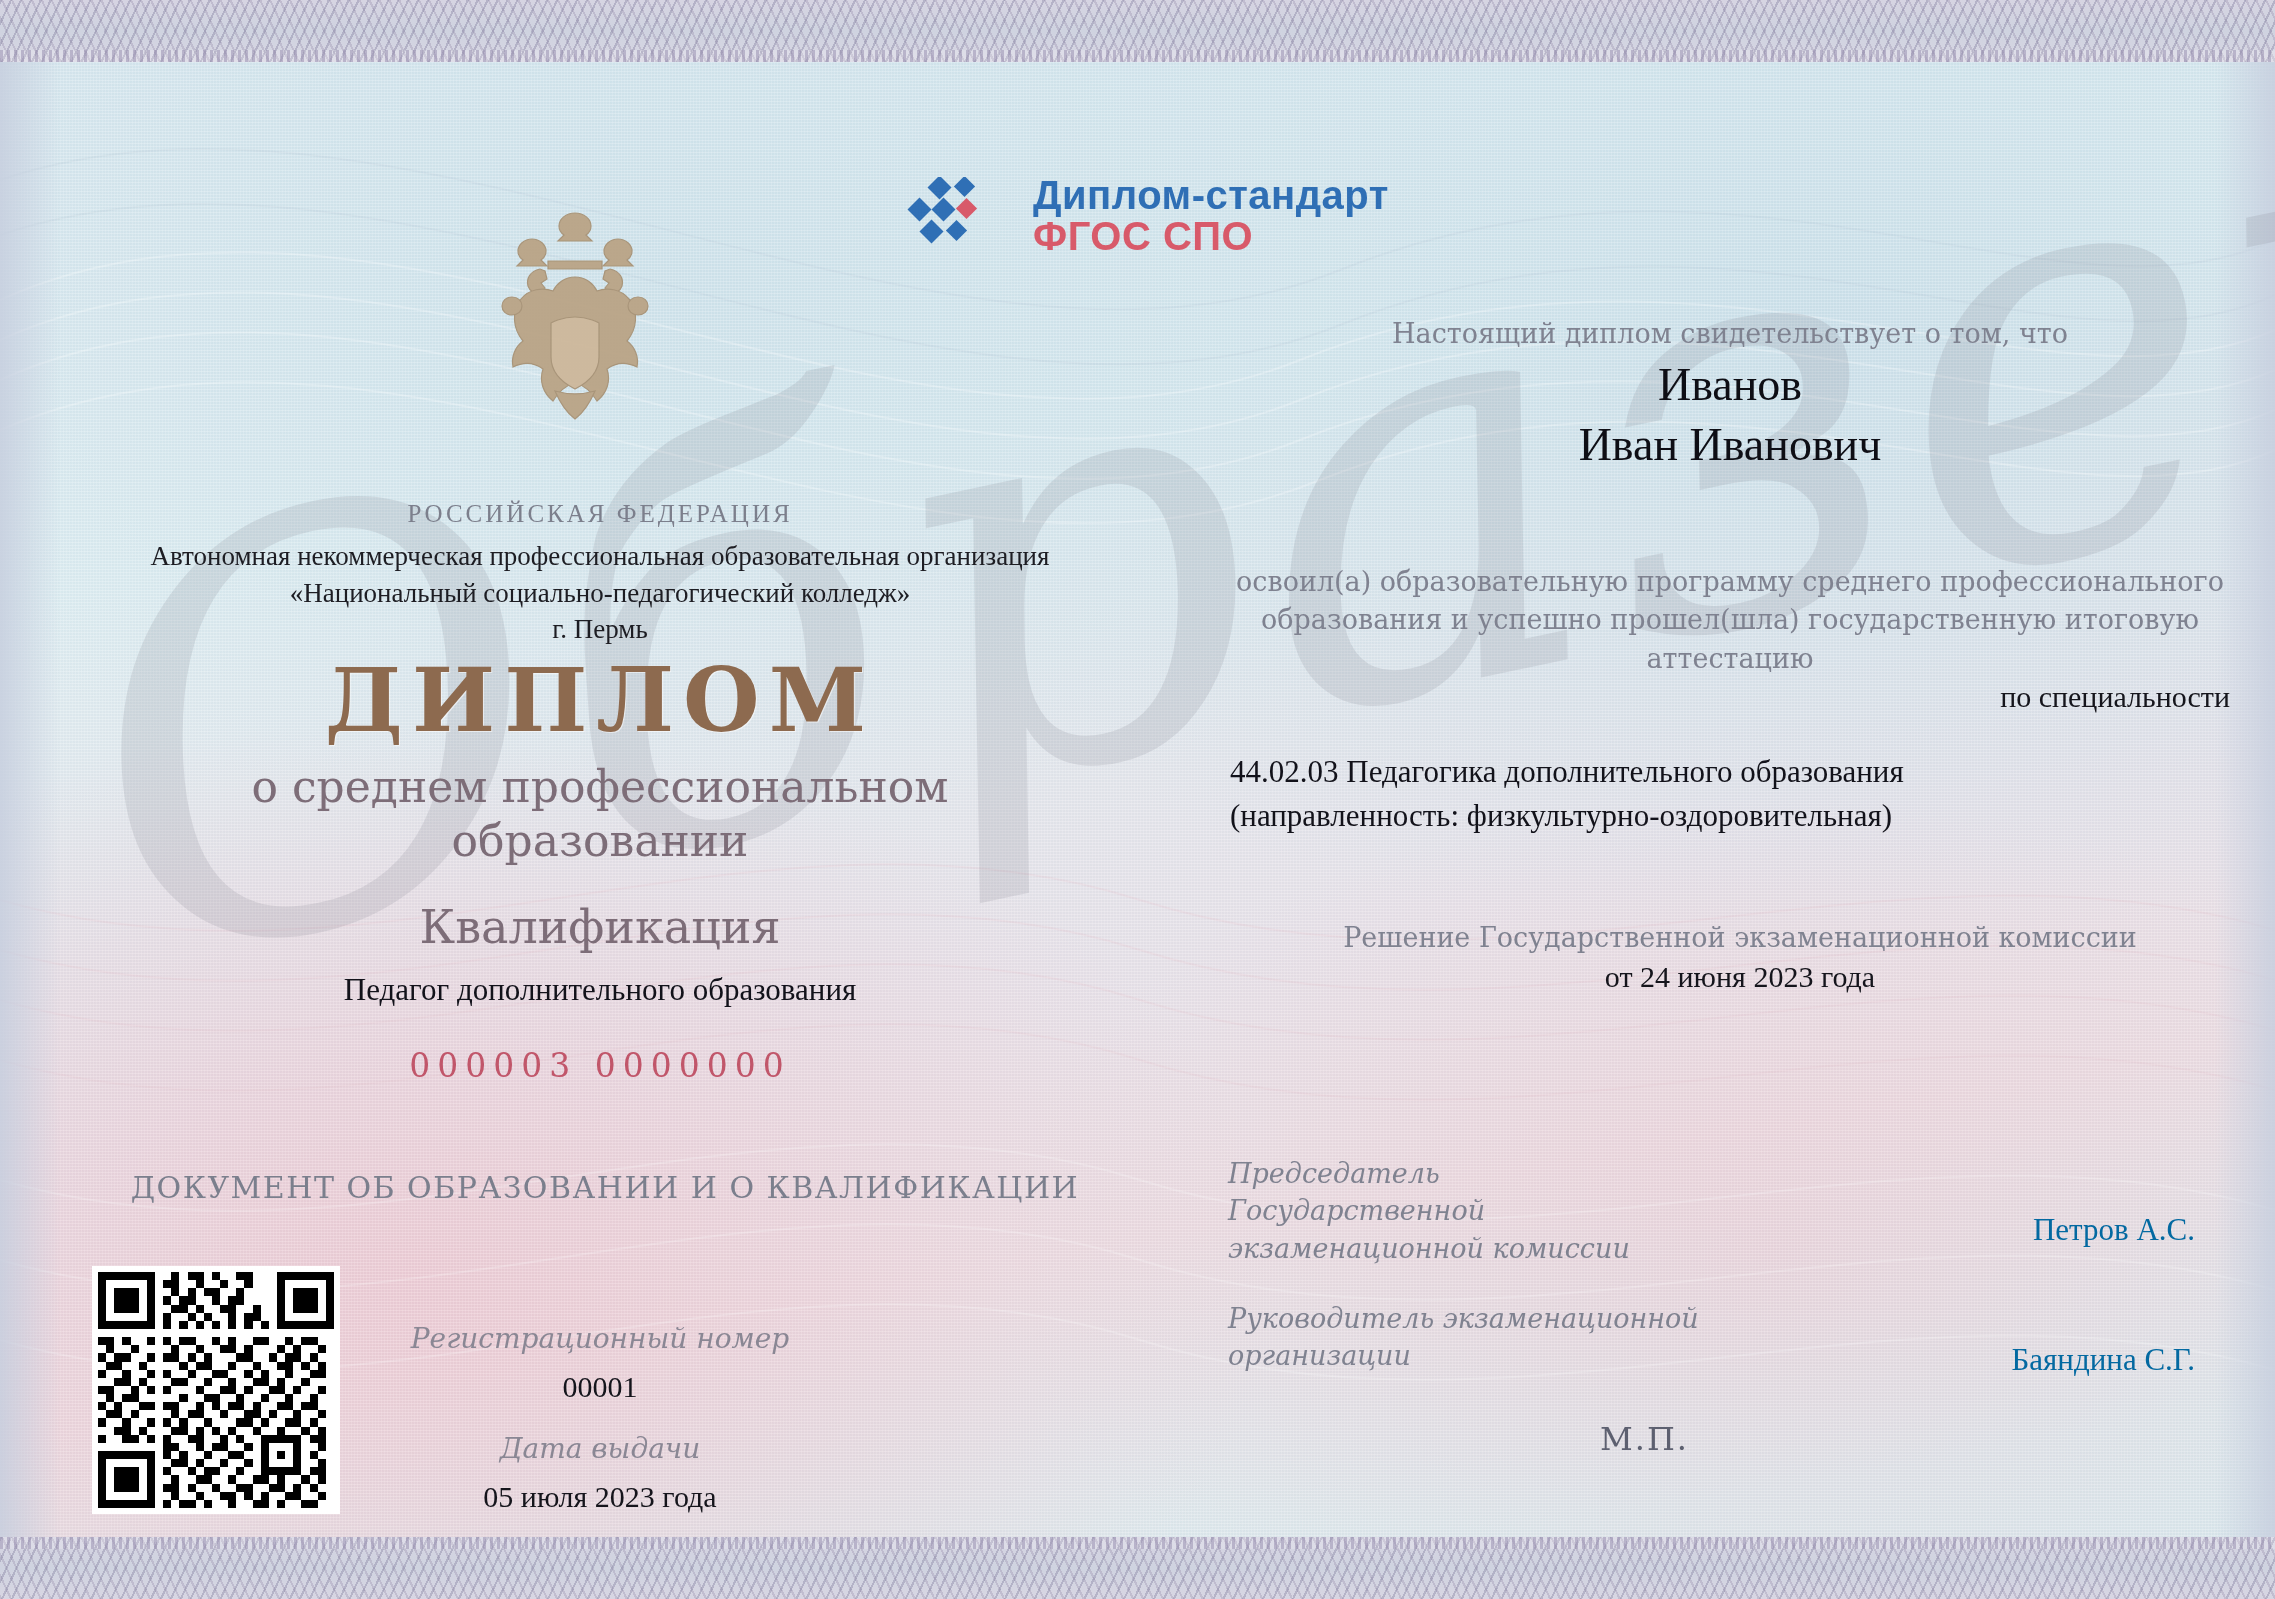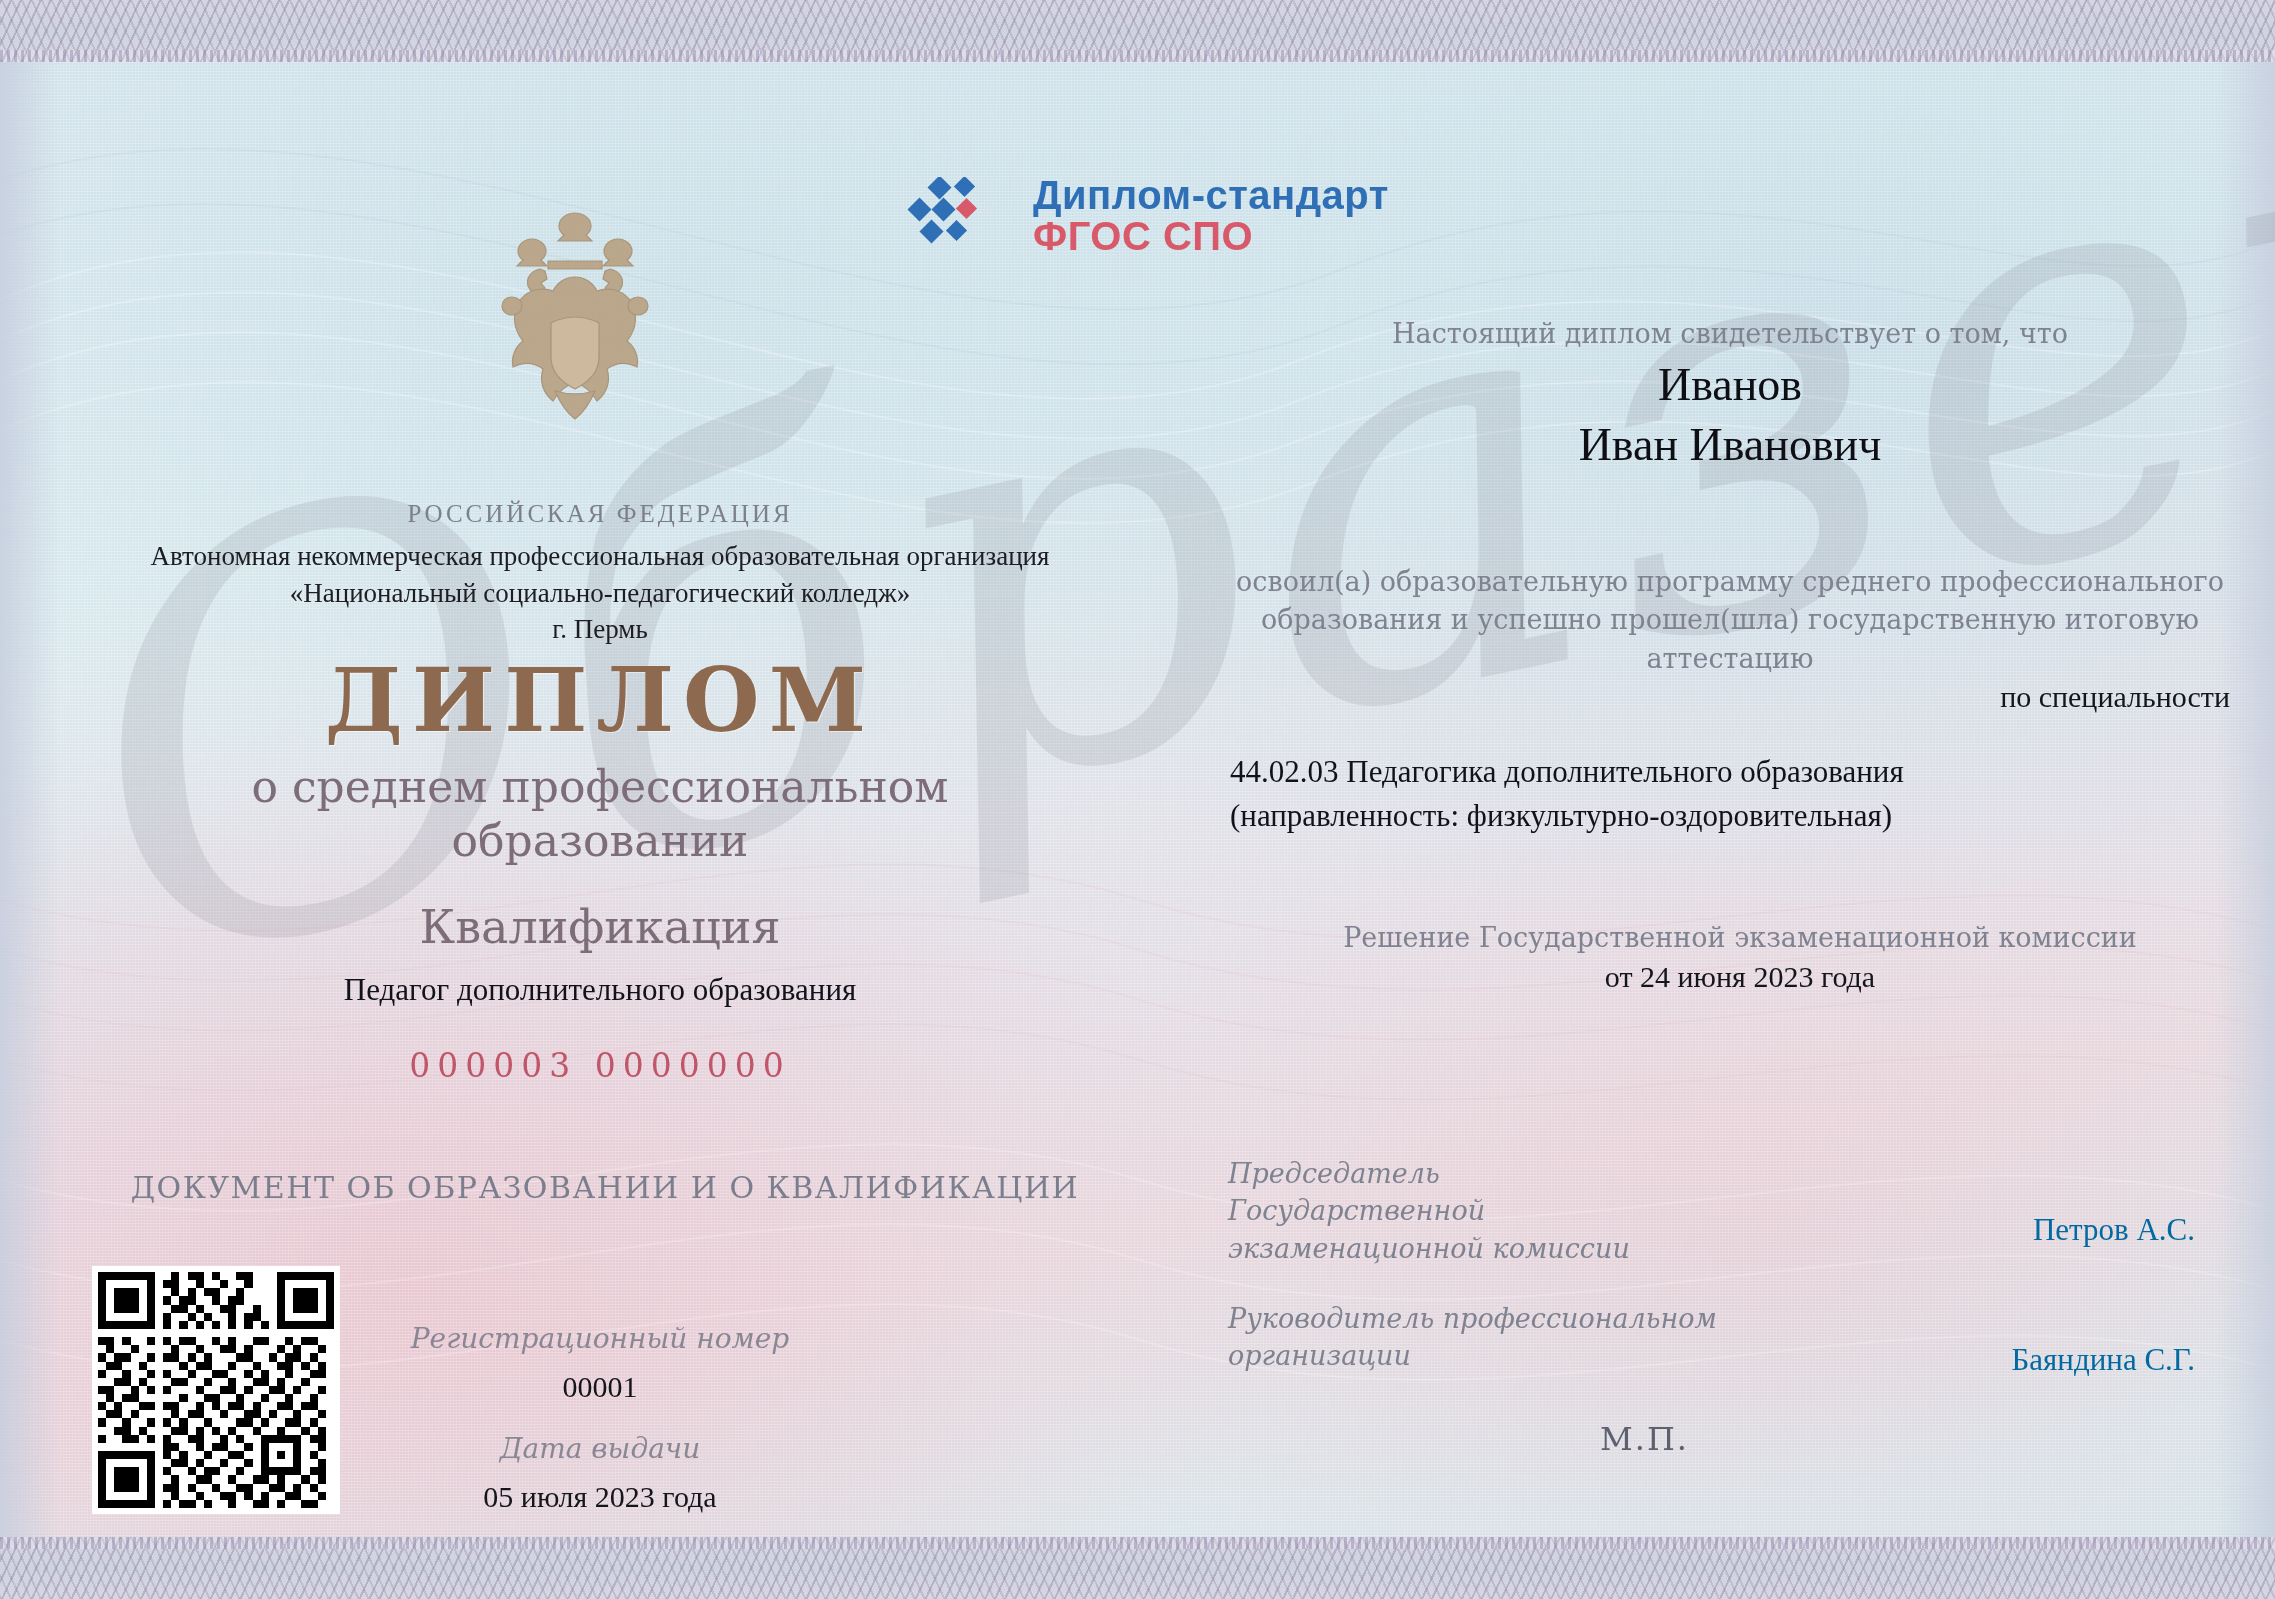--- a/index.html
+++ b/index.html
@@ -753,20 +753,20 @@
   <div class="commission-date">от 24 июня 2023 года</div>
 
   <div class="sign-role chair">
     <div>Председатель</div>
     <div>Государственной</div>
     <div>экзаменационной комиссии</div>
   </div>
   <div class="sign-name chair">Петров А.С.</div>
 
   <div class="sign-role head">
-    <div>Руководитель профессиональном</div>
+    <div>Руководитель экзаменационной</div>
     <div>организации</div>
   </div>
   <div class="sign-name head">Баяндина С.Г.</div>
 
   <div class="stamp">М.П.</div>
 
 </div>
 
 </body></html>

